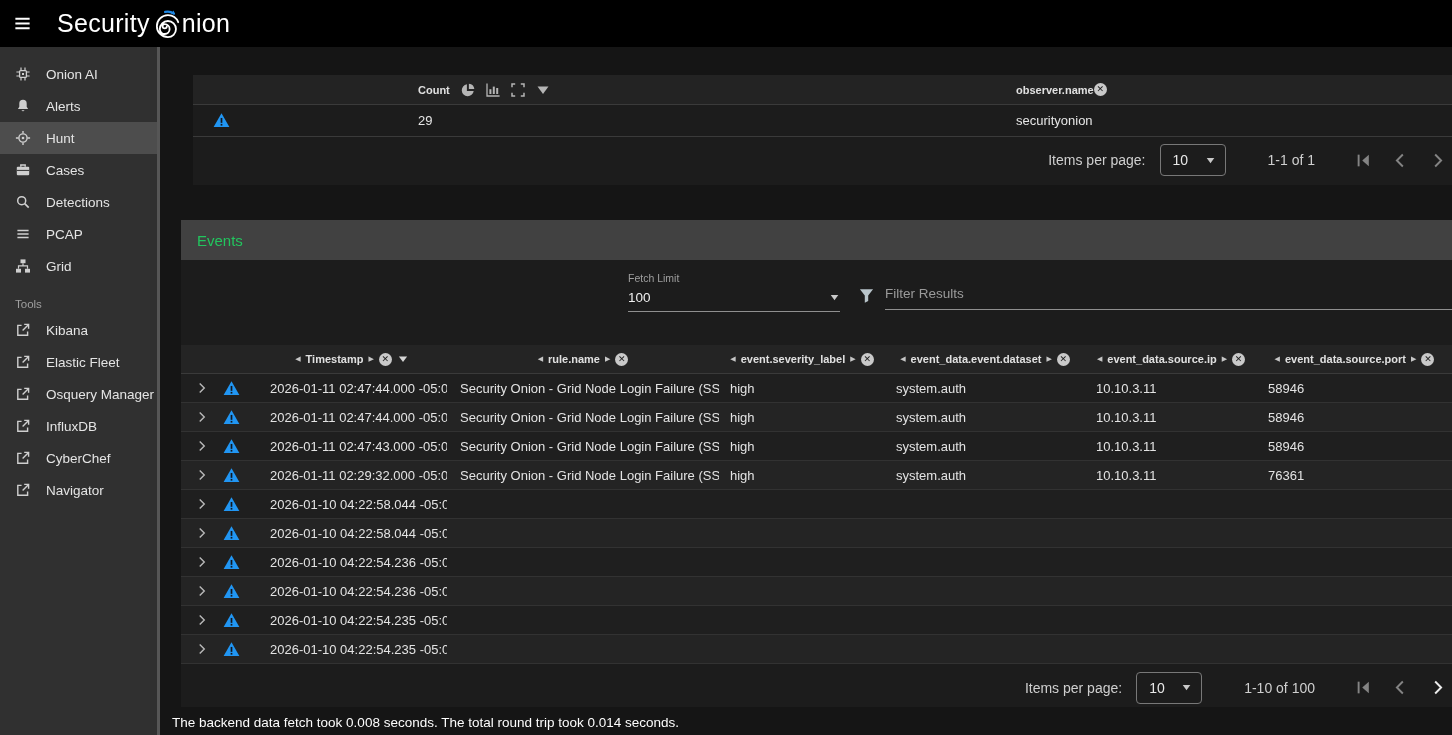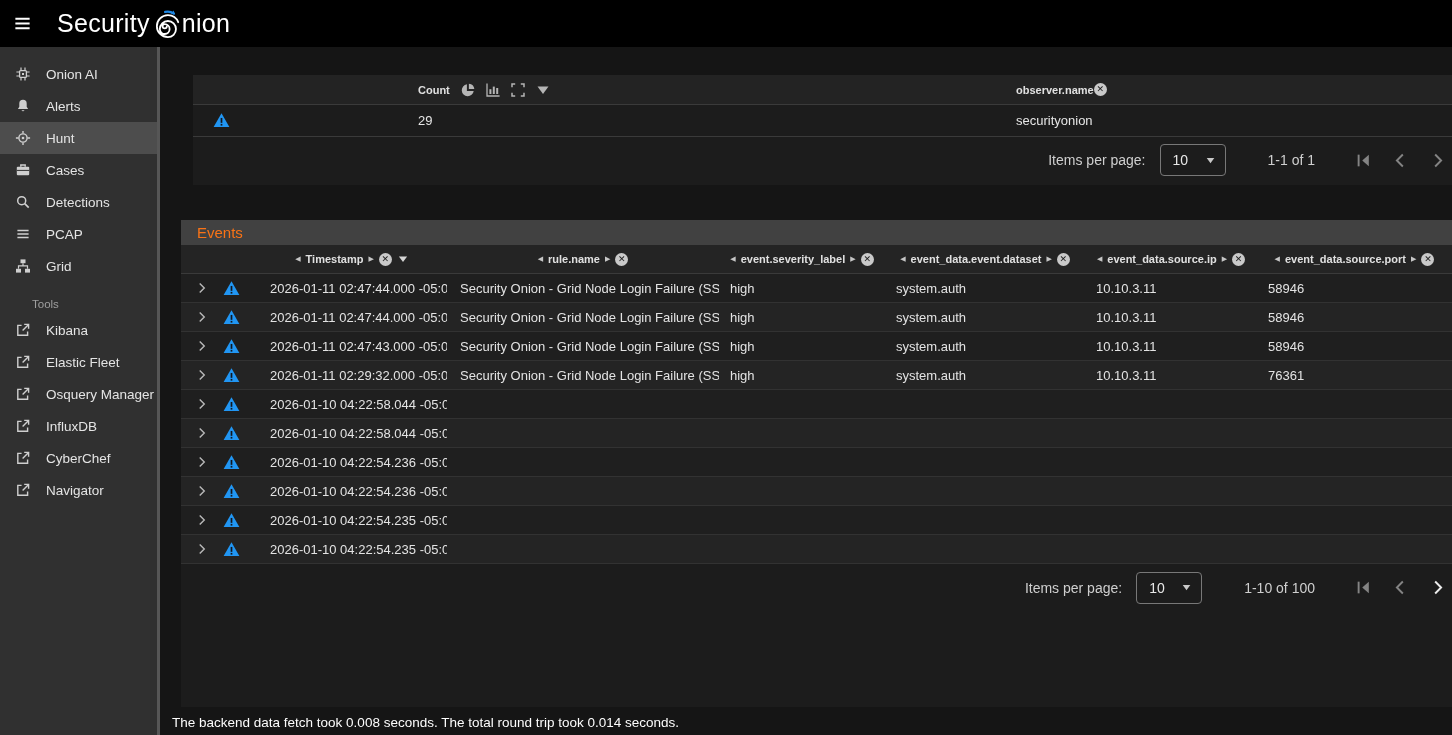--- a/index.html
+++ b/index.html
@@ -20,21 +20,21 @@
 
   
   .sidebar { position:absolute; left:0; top:47px; width:160px; height:688px; background:#303030; }
   .sidebar::after { content:""; position:absolute; right:0; top:0; width:3px; height:100%;
     background:#565656; }
   .side-nav { padding-top:11px; }
   .side-item { height:32px; display:flex; align-items:center; padding-left:15px; gap:15px;
     color:#e4e4e4; font-size:13.5px; cursor:pointer; }
   .side-item .icon { color:#cfcfcf; width:16px; }
   .side-item.active { background:#4d4d4d; }
-  .tools-label { margin-top:12px; height:20px; line-height:20px; padding-left:32px;
+  .tools-label { margin-top:12px; height:20px; line-height:20px; padding-left:15px;
     color:#9f9f9f; font-size:11.5px; }
   .side-item span.lbl { white-space:nowrap; }
 
   
   .main { position:absolute; left:160px; top:47px; right:0; bottom:0; background:#151515; }
   .card { background:#1c1c1c; }
 
   
   .gcard { position:absolute; left:33px; top:28px; right:0; height:110px; }
   .grow { display:flex; align-items:center; border-bottom:1px solid #3a3a3a;justify-content:flex-end; }
@@ -59,22 +59,22 @@
   .pageselect .icon { color:#c9c9c9; }
   .pageselect .icon svg { width:11px; height:11px; }
   .pag-range { margin-left:42px; margin-right:40px; }
   .pagnav { display:flex; align-items:center; gap:20px; padding-right:6px; }
   .pagnav .icon { color:#848484; cursor:pointer; }
   .pagnav .icon svg { width:17px; height:17px; }
   .pagnav .icon.lit { color:#ececec; }
 
   
   .ecard { position:absolute; left:21px; top:173px; right:0; height:487px; }
-  .etitle { height:25px; background:#414141; display:flex; align-items:center;
-    padding-left:16px; color:#f97316; font-size:15px; }
+  .etitle { height:40px; background:#414141; display:flex; align-items:center;
+    padding-left:16px; color:#22c55e; font-size:15px; }
   .etoolbar { position:relative; height:85px; }
   .fetch-group { position:absolute; left:447px; top:12px; width:212px; cursor:pointer; }
   .fetch-label { font-size:10.5px; color:#9f9f9f; }
   .fetch-value { margin-top:6px; padding-bottom:6px; border-bottom:1px solid #8f8f8f;
     display:flex; align-items:center; justify-content:space-between; color:#efefef;
     font-size:13.5px; }
   .fetch-value .icon { color:#c9c9c9; }
   .fetch-value .icon svg { width:11px; height:11px; }
   .filter-icon { position:absolute; left:677px; top:27px; color:#b8c4ca; }
   .filter-icon svg { width:17px; height:17px; }
@@ -352,20 +352,41 @@
               <path d="M5.8 2.4 11.4 8l-5.6 5.6" fill="none" stroke="currentColor" stroke-width="1.8"></path>
             </svg>
           </span>
       </div>
     </div>
   </div>
 
   <div class="card ecard">
     <div class="etitle">Events</div>
 
+    <div class="etoolbar">
+      <div class="fetch-group">
+        <div class="fetch-label">Fetch Limit</div>
+        <div class="fetch-value">
+          <span>100</span>
+          <span class="icon">
+              <svg viewBox="0 0 16 16">
+                <path d="M2.5 4.5h11L8 12Z" fill="currentColor"></path>
+              </svg>
+            </span>
+        </div>
+      </div>
+      <span class="filter-icon icon">
+        <svg viewBox="0 0 16 16">
+            <path d="M1.8 2.2h12.4L9.6 8v5.2L6.4 14.8V8Z" fill="currentColor"></path>
+          </svg>
+      </span>
+      <div class="filter-field">
+        <input type="text" placeholder="Filter Results" style="">
+      </div>
+    </div>
 
     <div class="etable-head" id="events-header">
         <div class="ecell col-exp"></div>
         <div class="ecell col-alert"></div>
         <div class="ecell col-ts">
           <span class="harrow">◀</span>
           <span class="hlabel">Timestamp</span>
           <span class="harrow">▶</span>
           <span class="xcircle">✕</span>
           <span class="icon sortcaret">

